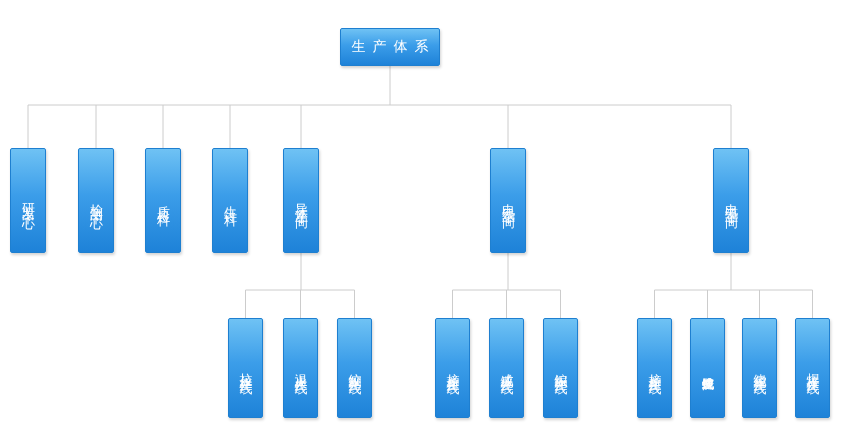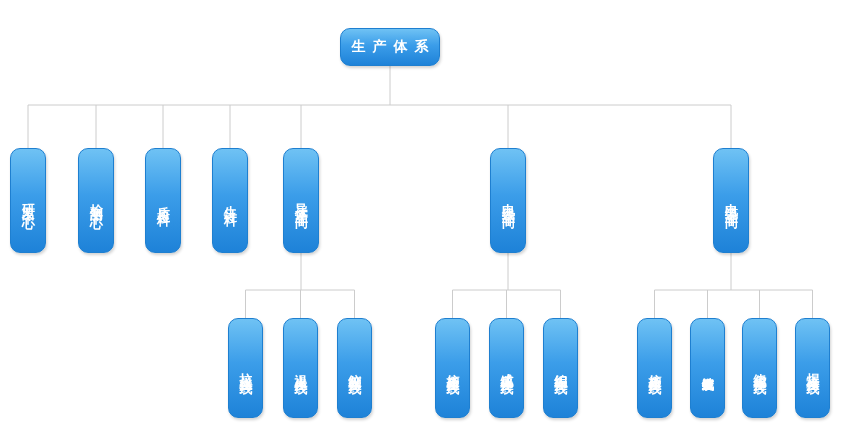--- a/index.html
+++ b/index.html
@@ -14,24 +14,24 @@
     width: 850px; height: 447px;
   }
   .connectors {
     position: absolute;
     left: 0; top: 0;
   }
   .node {
     position: absolute;
     background: linear-gradient(180deg, #6fc2f4 0%, #3b9de9 45%, #1e82d8 100%);
     border: 1px solid #1e7fd0;
-    border-radius: 10px;
+    border-radius: 2px;
     box-shadow: 1px 2px 3px rgba(0,0,0,0.18);
     color: #ffffff;
-    font-weight: bold;
+    font-weight: normal;
     font-size: 13px;
     display: flex;
     align-items: center;
     justify-content: center;
     text-align: center;
   }
   .root {
     left: 340px; top: 28px;
     width: 100px; height: 38px;
     letter-spacing: 7px;

